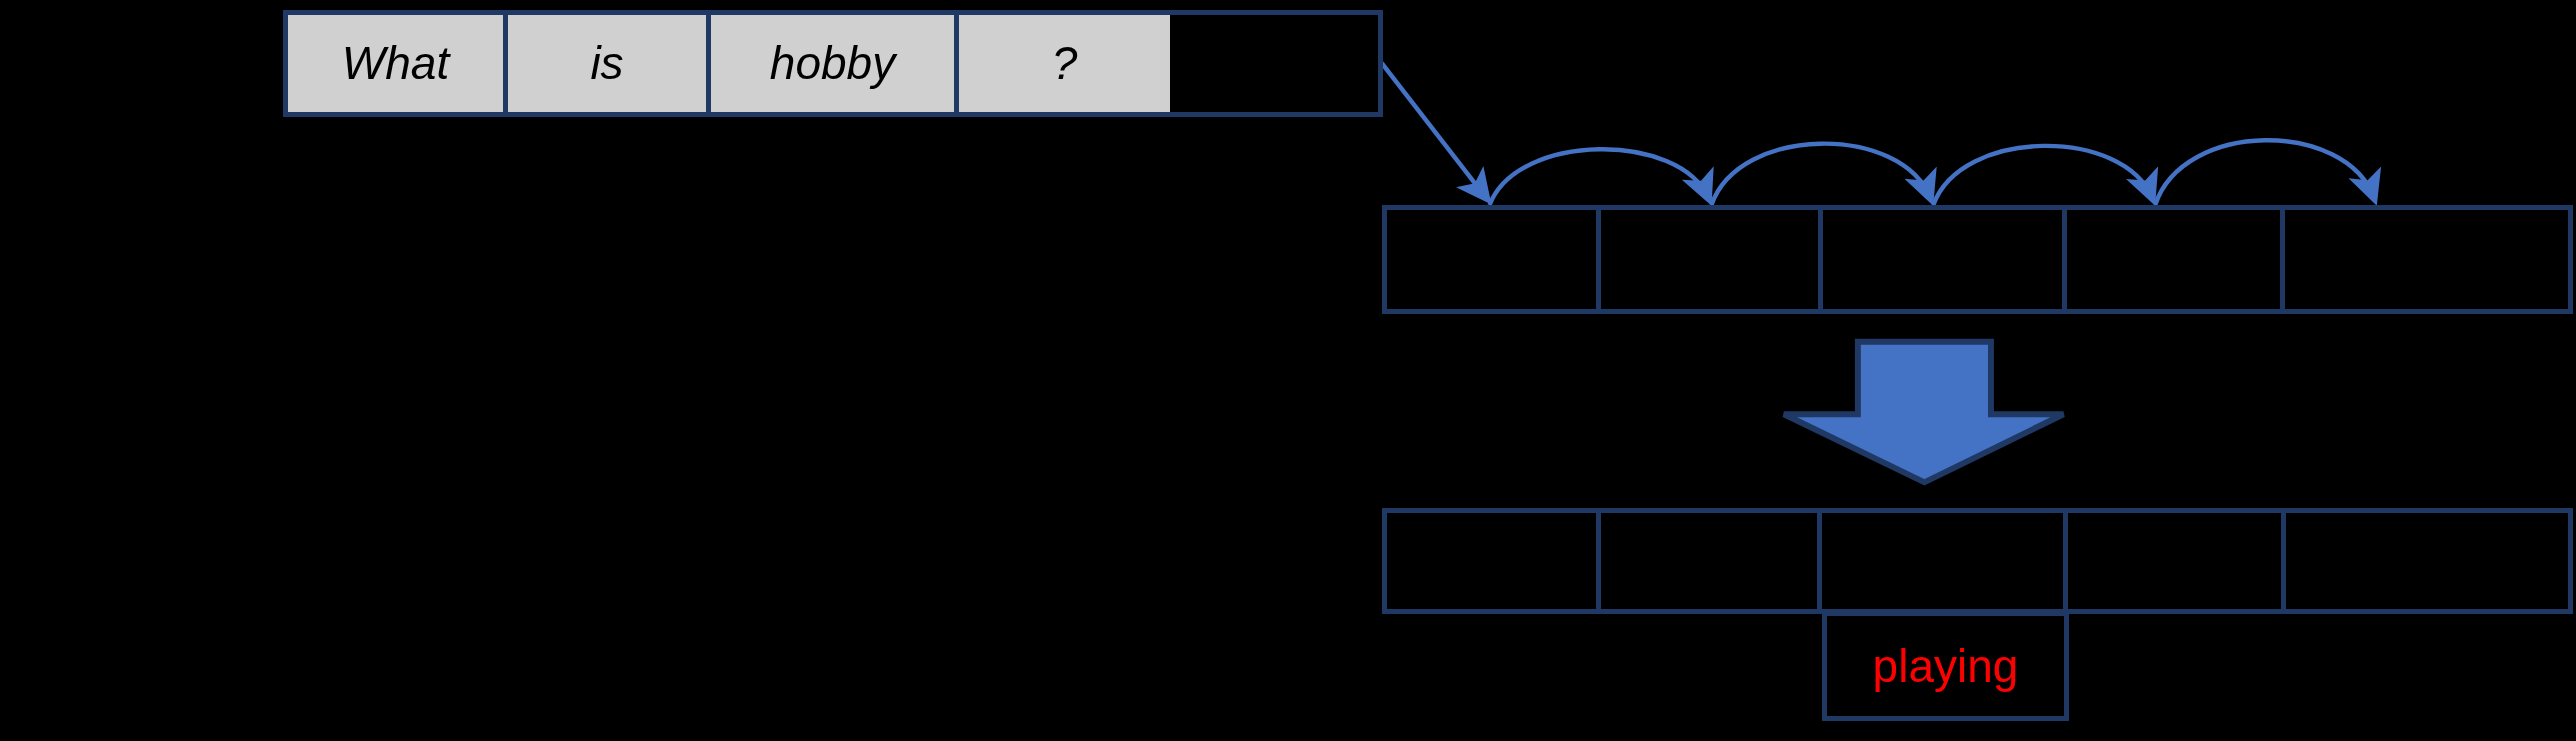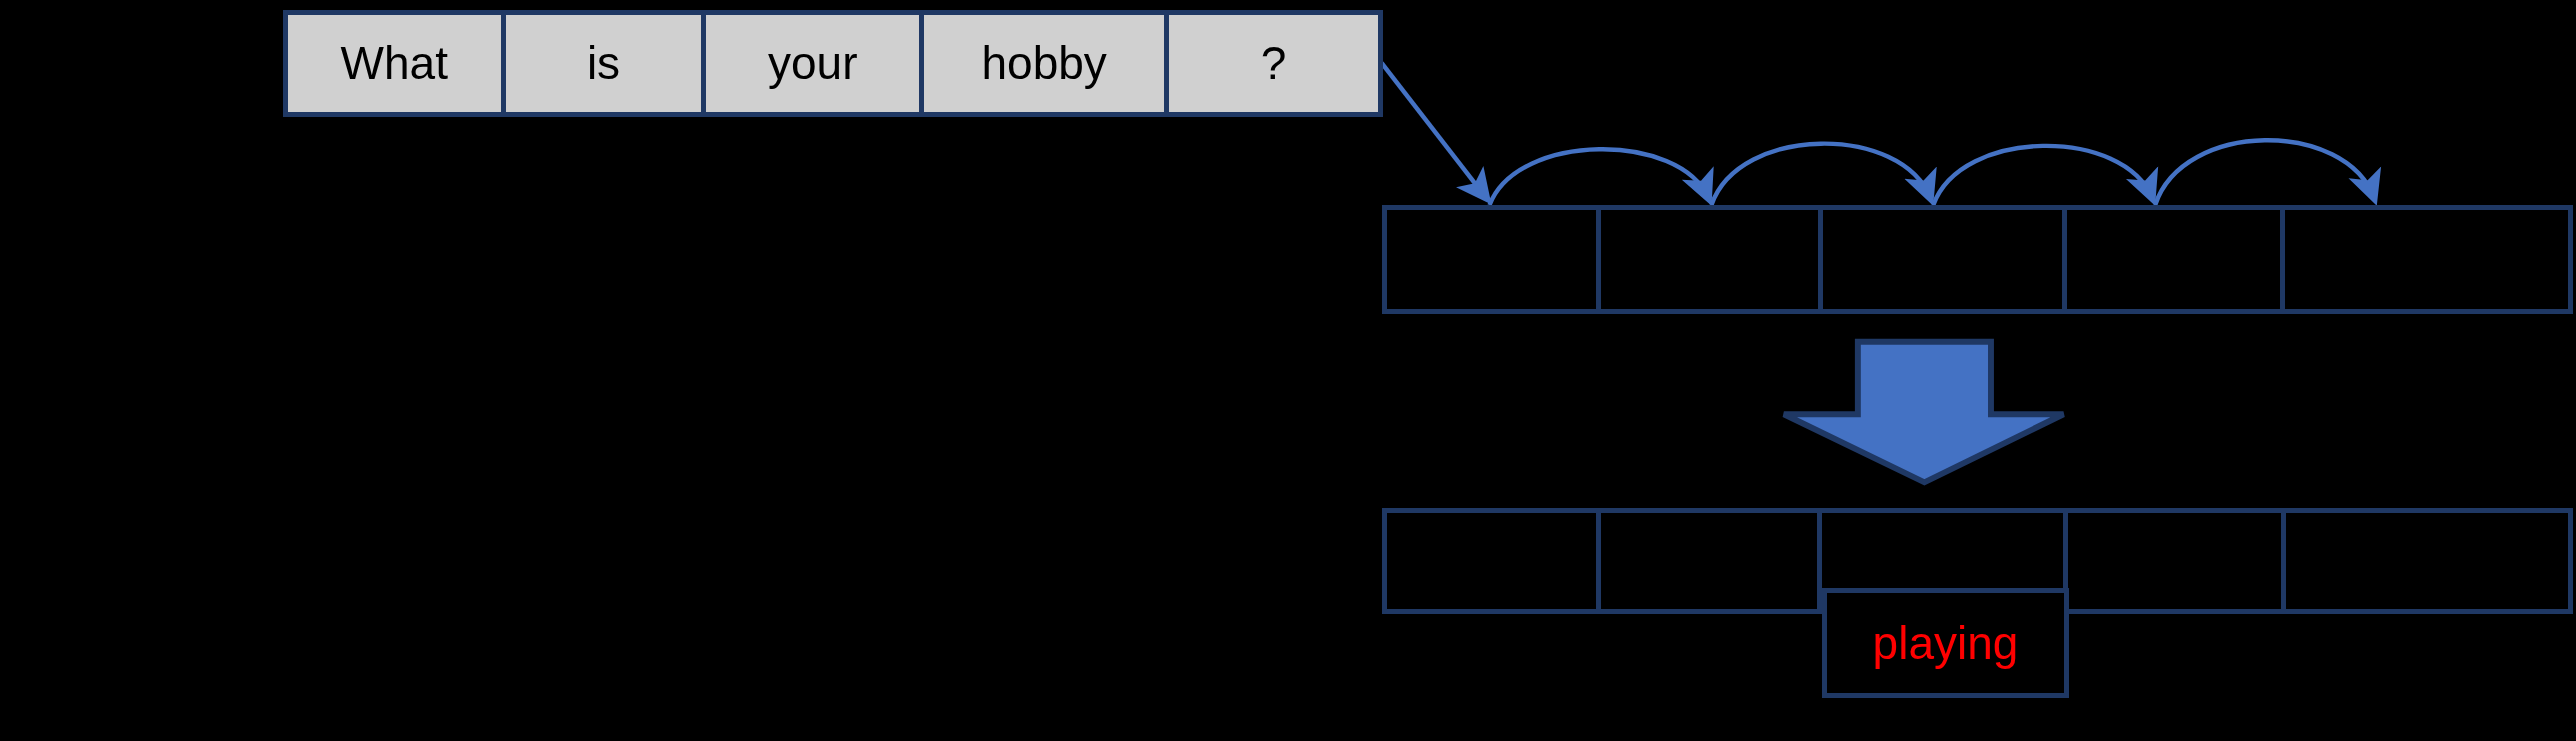--- a/index.html
+++ b/index.html
@@ -15,20 +15,21 @@
     overflow: hidden;
     font-family: "Liberation Sans", sans-serif;
   }
 
   
   .seq-table {
     position: absolute;
     display: flex;
     box-sizing: border-box;
     border: 5.2px solid #1F3864;
+    font-style: italic;
   }
   .seq-cell {
     box-sizing: border-box;
     border-right: 5.2px solid #1F3864;
     display: flex;
     align-items: center;
     justify-content: center;
     font-size: 46px;
     line-height: 1;
     white-space: nowrap;
@@ -62,21 +63,21 @@
     top: 508px;
     width: 1191px;
     height: 106px;
   }
   #output-table .seq-cell { background: #000000; color: #E8E8E8; }
 
   
   #prediction-cell {
     position: absolute;
     left: 1822px;
-    top: 588px;
+    top: 611px;
     width: 247px;
     height: 110px;
     box-sizing: border-box;
     border: 5.2px solid #1F3864;
     background: #000000;
     display: flex;
     align-items: center;
     justify-content: center;
     color: #FF0000;
     font-size: 46px;
@@ -116,23 +117,20 @@
     <polygon points="2512,462 2692,462 2692,560 2790,560 2602,652 2412,560 2512,560" fill="#4472C4" stroke="#1F3864" stroke-width="8" stroke-linejoin="miter"></polygon>
   </svg>
 
   <div class="seq-table" id="source-table">
     <div class="seq-cell" style="width:220px">
       <span>What</span>
     </div>
     <div class="seq-cell" style="width:203px">
       <span>is</span>
     </div>
-    <div class="seq-cell" style="width:220px">
-      <span>your</span>
-    </div>
     <div class="seq-cell" style="width:248px">
       <span>hobby</span>
     </div>
     <div class="seq-cell" style="width:211px">
       <span>?</span>
     </div>
   </div>
 
   <div class="seq-table" id="decoder-table">
     <div class="seq-cell" style="width:214px">

